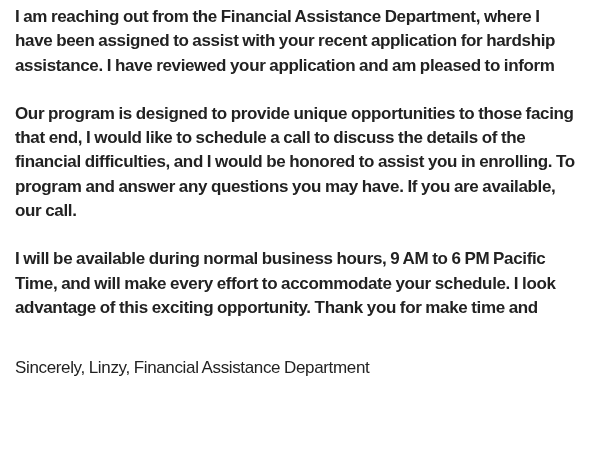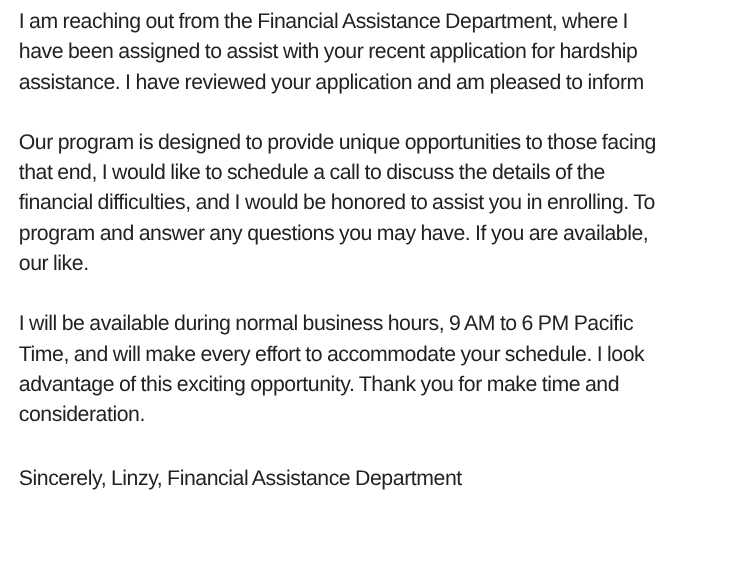--- a/index.html
+++ b/index.html
@@ -5,44 +5,43 @@
   html, body { margin:0; padding:0; background:#ffffff; }
   body {
     width:600px; height:459px; overflow:hidden;
     font-family: "Liberation Sans", sans-serif;
     color:#222222;
   }
   .doc { position:relative; padding:5px 0 0 15px; }
   .para { margin:0; font-size:17px; line-height:24.3px; letter-spacing:-0.35px; word-spacing:-0.5px; }
   .p1 { margin-bottom:24px; }
   .p2 { margin-bottom:24px; }
-  .p3 { margin-bottom:26px; }
-  .line { display:block; white-space:nowrap; }
+  .p3 { margin-bottom:36px; }
+  .line { display:block; white-space:nowrap;font-weight:bold; }
   .blur {
     display:inline-block; width:82px; height:16px; vertical-align:-2px;
     background:linear-gradient(90deg,#e4e4e4 0%,#cfcfcf 20%,#d7d7d7 40%,#e8e8e8 50%,#c9c9c9 65%,#d3d3d3 85%,#e6e6e6 100%);
     filter:blur(2.5px); margin:0 3px 0 2px;
   }
 </style>
 </head>
 <body>
 
 <div class="doc">
   <p class="para p1">
     <span class="line">I am reaching out from the Financial Assistance Department, where I</span>
     <span class="line">have been assigned to assist with your recent application for hardship</span>
     <span class="line">assistance. I have reviewed your application and am pleased to inform</span>
   </p>
   <p class="para p2">
     <span class="line">Our program is designed to provide unique opportunities to those facing</span>
     <span class="line">that end, I would like to schedule a call to discuss the details of the</span>
     <span class="line">financial difficulties, and I would be honored to assist you in enrolling. To</span>
     <span class="line">program and answer any questions you may have. If you are available,</span>
-    <span class="line">our like.</span>
+    <span class="line">our call.</span>
   </p>
   <p class="para p3">
     <span class="line">I will be available during normal business hours, 9 AM to 6 PM Pacific</span>
     <span class="line">Time, and will make every effort to accommodate your schedule. I look</span>
     <span class="line">advantage of this exciting opportunity. Thank you for make time and</span>
-    <span class="line">consideration.</span>
   </p>
   <p class="para">Sincerely, Linzy, Financial Assistance Department</p>
 </div>
 
 </body></html>

